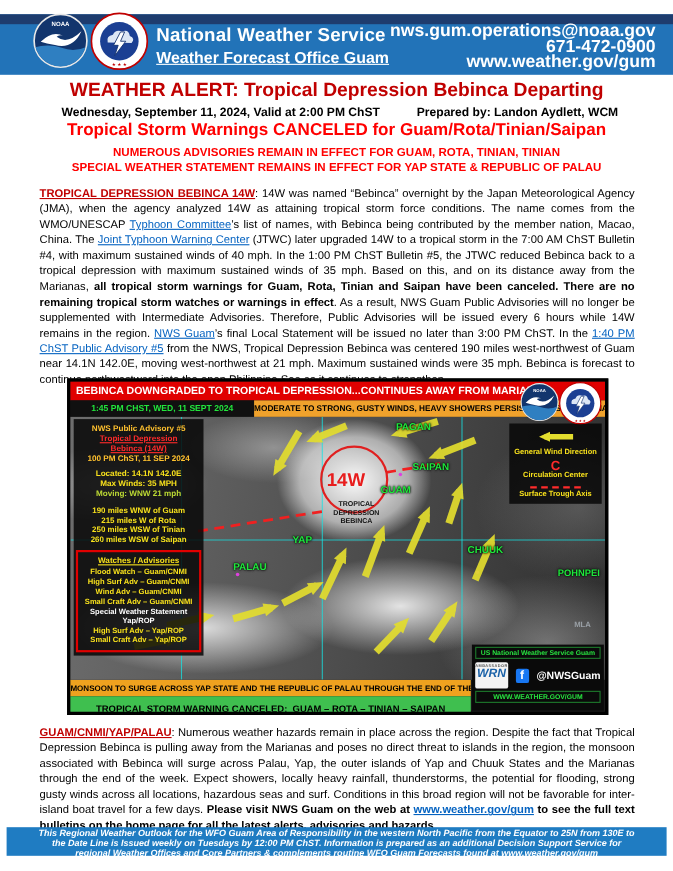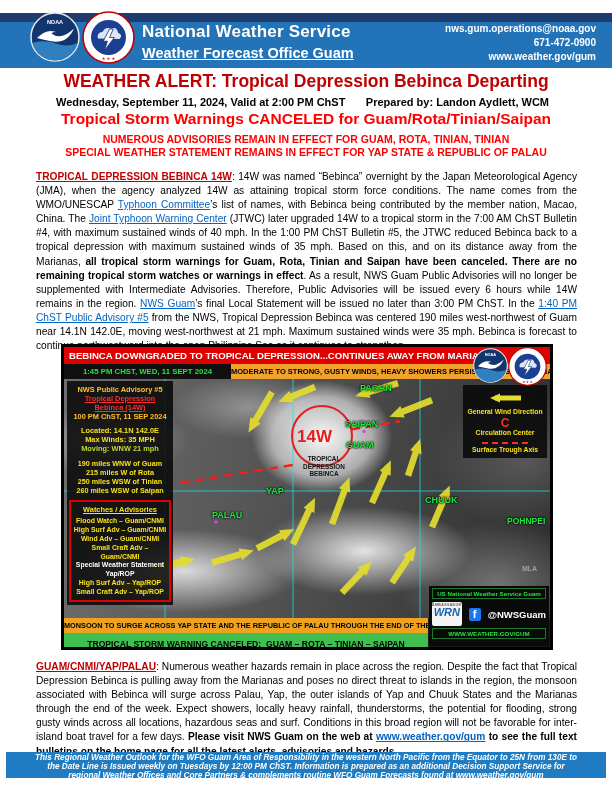--- a/index.html
+++ b/index.html
@@ -5,25 +5,25 @@
   * { margin:0; padding:0; box-sizing:border-box; }
   html,body { width:612px; height:792px; background:#fff; font-family:"Liberation Sans", sans-serif; position:relative; overflow:hidden; }
 
   
   .banner { position:absolute; top:13px; left:0; right:0; height:55px; background:#2273B8; border-top:9px solid #1E3C6E; }
   .logo-noaa { position:absolute; left:30px; top:12px; width:50px; height:50px; z-index:4; }
   .logo-nws  { position:absolute; left:82px; top:11px; width:53px; height:53px; z-index:4; }
   .banner-titles { position:absolute; left:142px; top:22px; color:#fff; z-index:3; }
   .t1 { font-size:17px; font-weight:bold; letter-spacing:.2px; }
   .t2 { font-size:14.5px; font-weight:bold; margin-top:3px;text-decoration:underline; }
-  .banner-contact { position:absolute; right:16px; top:22px; text-align:right; color:#fff; font-size:10px; font-weight:bold; line-height:14px; z-index:3; }
+  .banner-contact { position:absolute; right:16px; top:22px; text-align:right; color:#fff; font-size:16px; font-weight:bold; line-height:14px; z-index:3; }
 
   
   .alert-title { position:absolute; top:71px; width:100%; text-align:center; color:#C00000; font-size:17.5px; font-weight:bold; }
-  .date-row { position:absolute; top:96px; left:56px; right:63px; display:flex; justify-content:space-between; font-size:11px; font-weight:bold; color:#000; }
+  .date-row { position:absolute; top:96px; left:56px; right:50px; display:flex; justify-content:space-between; font-size:11px; font-weight:bold; color:#000; }
   .headline2 { position:absolute; top:110px; width:100%; text-align:center; color:#FF0000; font-size:15.5px; font-weight:bold; }
   .sublines { position:absolute; top:133px; width:100%; text-align:center; color:#FF0000; font-size:10.5px; font-weight:bold; line-height:13px; }
 
   
   .para { position:absolute; left:36px; width:541px; font-size:10.2px; line-height:14.1px; text-align:justify; color:#000; }
   .para1 { top:170px; }
   .para2 { top:660px; }
   .sg-lead { color:#C00000; font-weight:bold; text-decoration:underline; }
   .sg-plain { }
   .sg-bold { font-weight:bold; }
@@ -50,21 +50,21 @@
   .gridlines, .annot-svg, .arrows-svg { position:absolute; inset:0; width:100%; height:100%; }
   .grid-line { stroke:#17E3E3; stroke-width:1; opacity:.75; }
   .trough { stroke:#F02020; stroke-width:2.5; stroke-dasharray:9 6; fill:none; }
   .arrow-line { stroke:#E3DD2E; stroke-width:6.5; opacity:.92; }
   .storm-circle { position:absolute; left:227px; top:26px; width:62px; height:62px; border:2.5px solid #E02020; border-radius:50%; z-index:3; }
   .map-label { position:absolute; color:#1FE83C; font-weight:bold; font-size:9px; text-shadow:0 0 2px #000, 0 0 2px #000; z-index:4; }
   .storm-id { position:absolute; left:233px; top:48px; color:#E81E1E; font-size:17px; font-weight:bold; z-index:4; }
   .storm-name { position:absolute; left:228px; top:76px; width:64px; color:#151515; font-size:6.4px; font-weight:bold; line-height:7.6px; text-align:center; z-index:4; }
   .map-watermark { position:absolute; left:458px; top:186px; color:#9aa0a6; font-size:7px; font-weight:bold; z-index:4; }
 
-  .g-panel { position:absolute; left:3px; top:2px; width:106px; background:rgba(5,5,5,.84); padding:4px 2px 3px; text-align:center; z-index:6; font-weight:bold; }
+  .g-panel { position:absolute; left:3px; top:2px; width:118px; background:rgba(5,5,5,.84); padding:4px 2px 3px; text-align:center; z-index:6; font-weight:bold; }
   .p-title { color:#FFC12E; font-size:7.4px; line-height:9px; }
   .p-storm { color:#FF2B2B; font-size:7.4px; line-height:9px; text-decoration:underline; }
   .p-time  { color:#FFC12E; font-size:7.4px; line-height:9px; }
   .p-stat  { color:#F8E11C; font-size:7.4px; line-height:9.2px; }
   .p-moving{ color:#BCD934; font-size:7.4px; line-height:9.2px; }
   .p-gap { height:5px; }
   .p-dist { color:#F8E11C; font-size:7.2px; line-height:9.2px; }
   .g-watches { border:2px solid #E00000; margin-top:5px; padding:3px 1px; text-align:center; }
   .w-title { color:#F8E11C; font-size:7.4px; font-weight:bold; text-decoration:underline; margin-bottom:3px; }
   .w-item { color:#F8E11C; font-size:6.9px; font-weight:bold; line-height:8.8px; }
@@ -194,21 +194,21 @@
         <line x1="58" y1="207" x2="94" y2="200" class="arrow-line" marker-end="url(#ah)"></line>
         <line x1="193" y1="168" x2="224" y2="152" class="arrow-line" marker-end="url(#ah)"></line>
         <line x1="368" y1="147" x2="383" y2="112" class="arrow-line" marker-end="url(#ah)"></line>
         <line x1="278" y1="212" x2="303" y2="186" class="arrow-line" marker-end="url(#ah)"></line>
         <line x1="328" y1="202" x2="348" y2="172" class="arrow-line" marker-end="url(#ah)"></line>
       </svg>
 
     <div class="storm-circle"></div>
 
     <div class="map-label" style="left:296px; top:4px;">PAGAN</div>
-    <div class="map-label" style="left:268px; top:40px;padding-left:13px;">SAIPAN</div>
+    <div class="map-label" style="left:298px; top:40px;padding-left:13px;">SAIPAN</div>
     <div class="map-label" style="left:282px; top:61px;">GUAM</div>
     <div class="map-label" style="left:202px; top:107px;">YAP</div>
     <div class="map-label" style="left:148px; top:131px;">PALAU</div>
     <div class="map-label" style="left:361px; top:116px;">CHUUK</div>
     <div class="map-label" style="left:443px; top:137px; font-size:8.5px;">POHNPEI</div>
     <div class="storm-id">14W</div>
     <div class="storm-name">
       <div>TROPICAL</div>
       <div>DEPRESSION</div>
       <div>BEBINCA</div>

